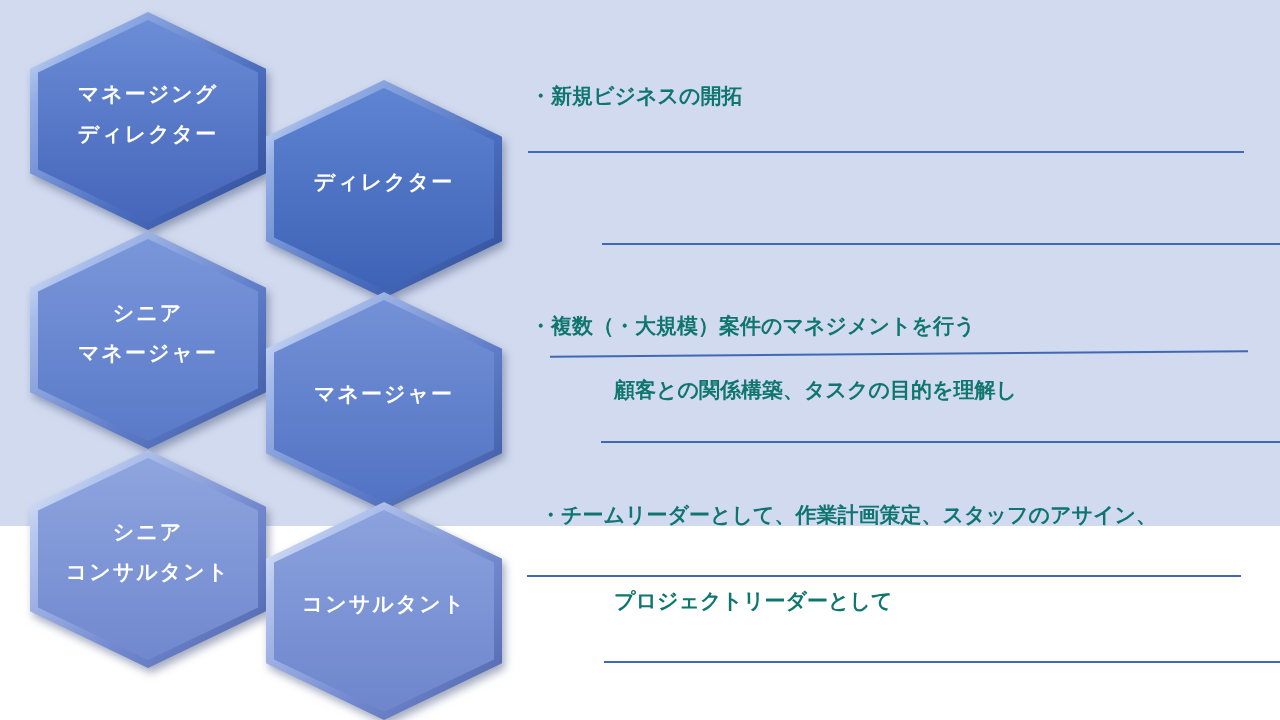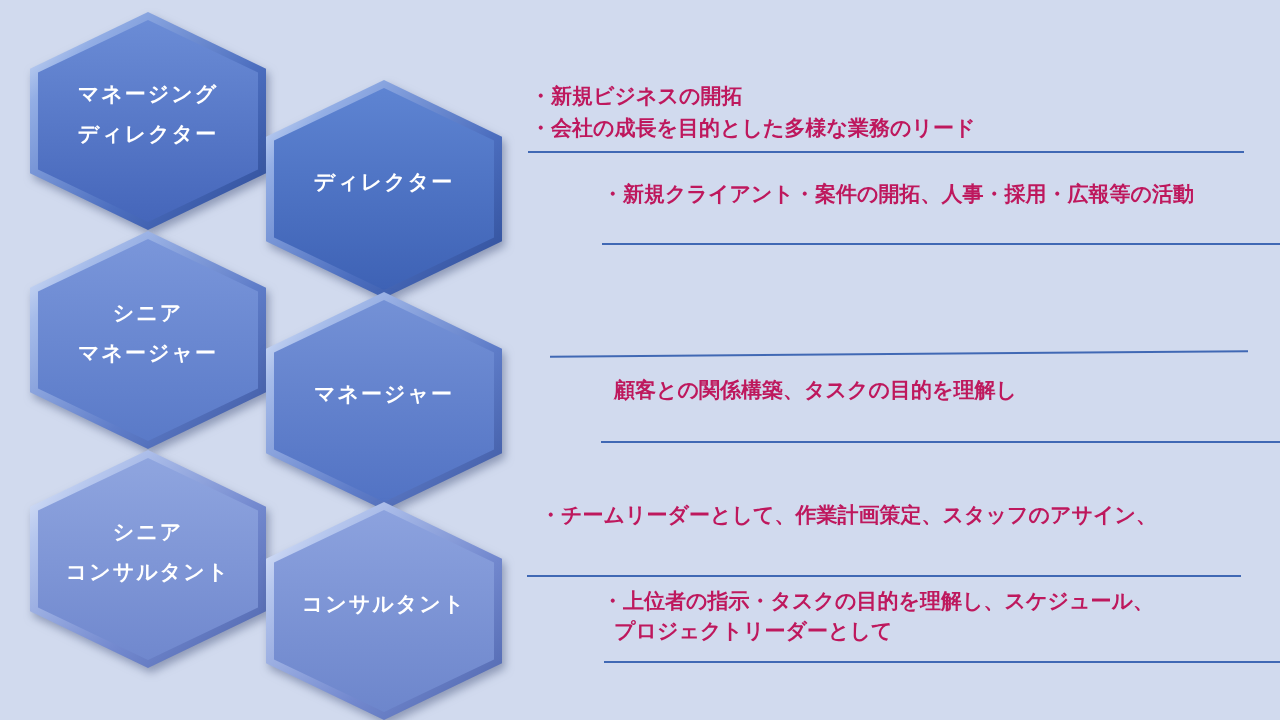--- a/index.html
+++ b/index.html
@@ -6,21 +6,21 @@
     margin: 0;
     padding: 0;
     width: 1280px;
     height: 720px;
     overflow: hidden;
     font-family: "Liberation Sans", "DejaVu Sans", sans-serif;
   }
   .slide {
     position: relative;
     width: 1280px;
-    height: 720px;
+    height: 526px;
     background: #D1DAEE;
   }
 
   
   .hex {
     position: absolute;
     width: 236px;
     height: 218px;
     filter: drop-shadow(3px 5px 4px rgba(90, 102, 138, 0.55));
   }
@@ -57,21 +57,21 @@
   .hex-5 { left: 30px;  top: 450px; }
   .hex-6 { left: 266px; top: 502px; }
 
   .row-1 .shell { background: linear-gradient(135deg, #E3EDFB 0%, #93AEE5 20%, #4C6EBF 62%, #2D4B95 100%); }
   .row-2 .shell { background: linear-gradient(135deg, #E8EFFB 0%, #A6BCEA 20%, #5F7DC9 62%, #3D57A0 100%); }
   .row-3 .shell { background: linear-gradient(135deg, #EDF2FC 0%, #B6C7EE 20%, #7389CF 62%, #4C63AB 100%); }
 
   
   .note {
     position: absolute;
-    color: #be185d;
+    color: #0f766e;
     font-size: 21px;
     font-weight: bold;
     line-height: 31px;
     white-space: nowrap;
   }
   .note .cont { padding-left: 12px; }
   .note-1 { left: 530px; top: 80px;  line-height: 32px; }
   .note-2 { left: 602px; top: 178px; }
   .note-3 { left: 530px; top: 310px; }
   .note-4 { left: 602px; top: 374px; }
@@ -142,40 +142,40 @@
   <div class="hex hex-6 row-3">
     <div class="shell"></div>
     <div class="face" style="background: linear-gradient(rgb(140, 162, 222) 0%, rgb(109, 134, 204) 100%);"></div>
     <div class="label">
       <span>コンサルタント</span>
     </div>
   </div>
 
   <div class="note note-1">
     <div>・新規ビジネスの開拓</div>
-    <div>・会社の成長を目的とした多様な業務のリード</div>
   </div>
   <div class="divider div-1" style="background: rgb(64, 104, 180);"></div>
 
   <div class="note note-2">
-    <div>・新規クライアント・案件の開拓、人事・採用・広報等の活動</div>
   </div>
   <div class="divider div-2" style="background: rgb(64, 104, 180);"></div>
 
+  <div class="note note-3">
+    <div>・複数（・大規模）案件のマネジメントを行う</div>
+  </div>
   <div class="divider div-3" style="background: rgb(64, 104, 180);"></div>
 
   <div class="note note-4">
     <div class="cont">顧客との関係構築、タスクの目的を理解し</div>
   </div>
   <div class="divider div-4" style="background: rgb(64, 104, 180);"></div>
 
   <div class="note note-5">
     <div>・チームリーダーとして、作業計画策定、スタッフのアサイン、</div>
   </div>
   <div class="divider div-5" style="background: rgb(64, 104, 180);"></div>
 
   <div class="note note-6">
-    <div>・上位者の指示・タスクの目的を理解し、スケジュール、</div>
     <div class="cont">プロジェクトリーダーとして</div>
   </div>
   <div class="divider div-6" style="background: rgb(64, 104, 180);"></div>
 
 </div>
 
 </body></html>

